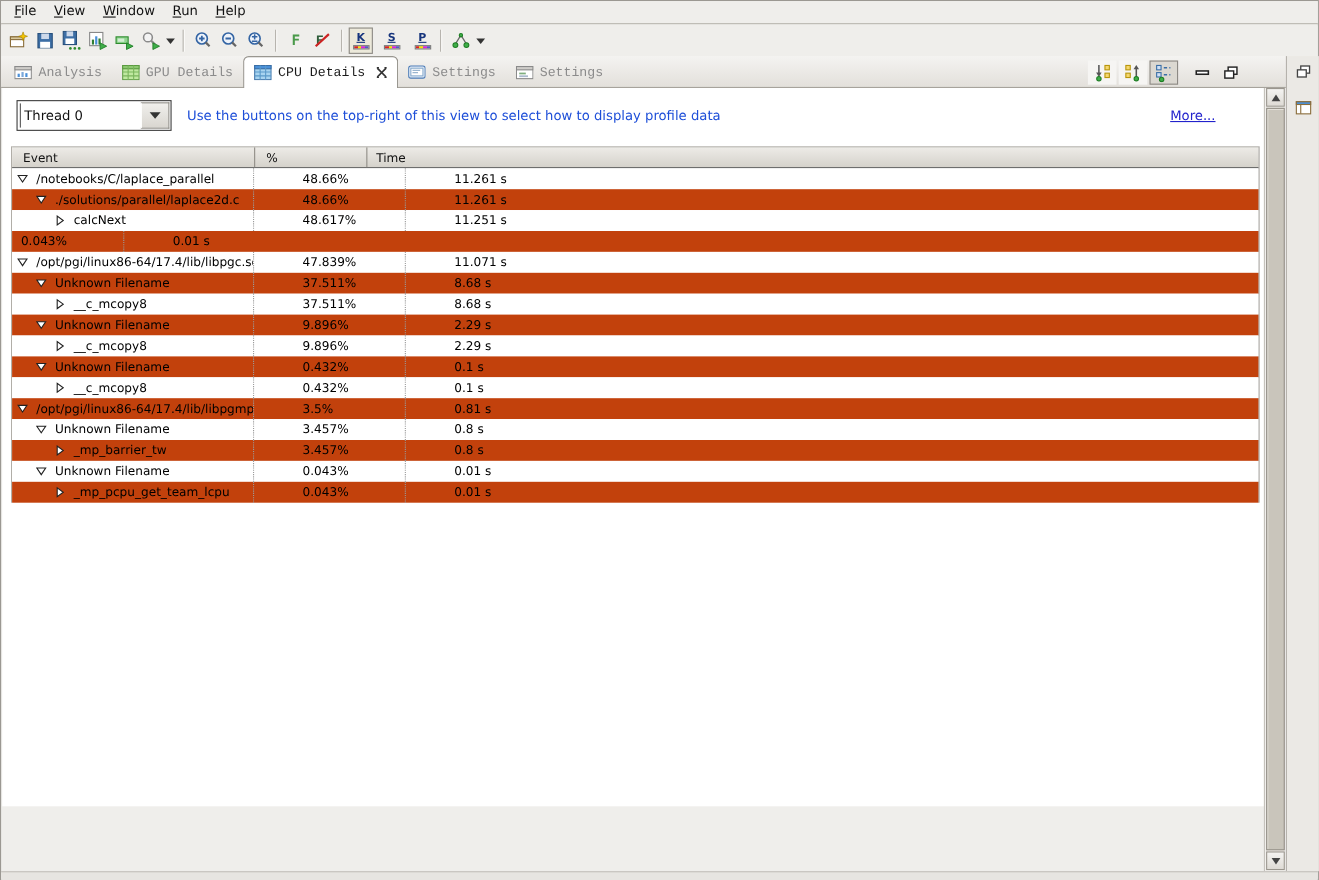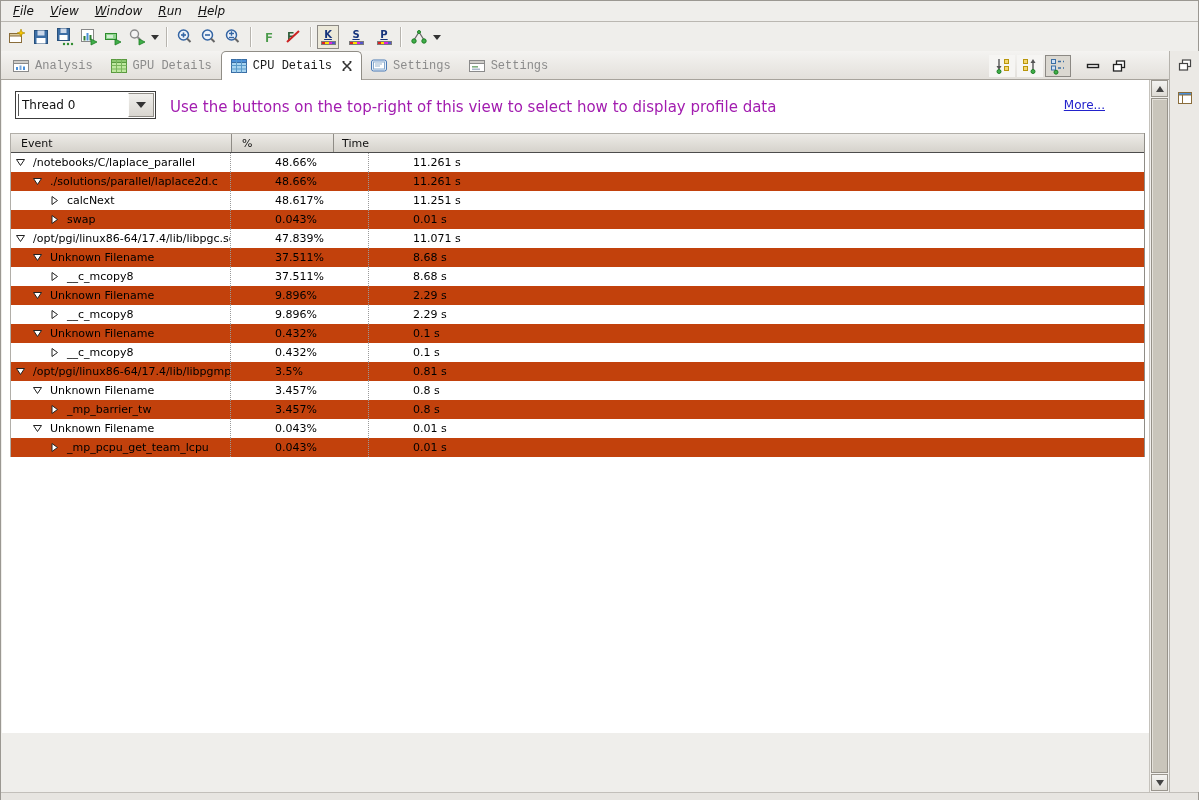--- a/index.html
+++ b/index.html
@@ -4,21 +4,21 @@
 <style>
   * { margin:0; padding:0; box-sizing:border-box; }
   html,body { width:1199px; height:800px; overflow:hidden; background:#efeeeb;
               font-family:"DejaVu Sans","Liberation Sans",sans-serif; }
   #root { position:relative; width:1199px; height:800px; background:#efeeeb;
           border:1px solid #9b9892; }
 
   
   #menubar { position:absolute; left:0; top:0; width:1197px; height:21px;
              background:#efeeeb; border-bottom:1px solid #bab7b1;
-             display:flex; align-items:center; padding-left:4px;font-style:italic; }
+             display:flex; align-items:flex-start; padding-left:4px; }
   .menu-item { font-size:12px; color:#111; padding:2px 8px; cursor:default; }
   .menu-item u { text-decoration:underline; }
 
   
   #toolbar { position:absolute; left:0; top:22px; width:1197px; height:28px;
              background:#efeeeb; display:flex; align-items:center; padding-left:4px; }
   .tbtn { width:24px; height:24px; display:flex; align-items:center; justify-content:center; }
   .tbtn-narrow { width:12px; height:24px; display:flex; align-items:center; justify-content:center; }
   .tsep { width:2px; height:20px; margin:0 5px; border-left:1px solid #b7b4ae; border-right:1px solid #fdfdfc; }
   .caret-down { width:0; height:0; border-left:4px solid transparent; border-right:4px solid transparent;
@@ -51,21 +51,21 @@
   #content { position:absolute; left:1px; top:79px; width:1147px; height:653px; background:#ffffff; }
 
   #combo { position:absolute; left:13px; top:11px; width:141px; height:28px;
            border:1px solid #3c3c3c; background:#fff; display:flex; }
   #combo-text { flex:1; display:flex; align-items:center; font-size:12px; color:#111;
                 padding-left:3px; border-left:1px solid #555; margin:2px 0 2px 2px; }
   #combo-btn { width:26px; border:1px solid #8f8c86; border-left-color:#fdfdfc; margin:1px;
                background:linear-gradient(#f0efec,#d9d6d0); display:flex; align-items:center; justify-content:center; }
   #combo-btn .caret-down { border-left-width:5px; border-right-width:5px; border-top-width:6px; }
 
-  #instruction { position:absolute; left:168px; top:18px; font-size:15px; color:#a21caf; }
+  #instruction { position:absolute; left:168px; top:18px; font-size:12px; color:#1d4ed8; }
   #more-link { position:absolute; right:44px; top:18px; font-size:12px; color:#2222cc;
                text-decoration:underline; cursor:pointer; }
 
   
   #table { position:absolute; left:8px; top:53px; width:1135px;
            border-left:1px solid #b1aea8; border-right:1px solid #8f8c86; }
   #thead { display:flex; height:20px; background:linear-gradient(#edebe7,#d5d2cb);
            border-top:1px solid #b1aea8; border-bottom:1px solid #4c4c4c; }
   .hcell { font-size:11px; color:#111; display:flex; align-items:center; padding-left:10px; }
   .hcell + .hcell { border-left:1px solid #8f8c86; }
@@ -394,28 +394,20 @@
                   <polygon points="3,1.5 3,9.5 8.5,5.5" fill="#fff" stroke="#222" stroke-width="1"></polygon>
                 </svg>
               </span>
       <span class="ev-label">calcNext</span>
     </div>
     <div class="cell pct">48.617%</div>
     <div class="cell time">11.251 s</div>
   </div>
 
   <div class="t-row alt">
-    <div class="cell event" style="padding-left: 38px;">
-      <span class="twisty">
-                <svg width="11" height="11" viewBox="0 0 11 11">
-                  <polygon points="3,1.5 3,9.5 8.5,5.5" fill="#fff" stroke="#222" stroke-width="1"></polygon>
-                </svg>
-              </span>
-      <span class="ev-label">swap</span>
-    </div>
     <div class="cell pct">0.043%</div>
     <div class="cell time">0.01 s</div>
   </div>
 
   <div class="t-row">
     <div class="cell event" style="padding-left: 4px;">
       <span class="twisty">
                 <svg width="11" height="11" viewBox="0 0 11 11">
                   <polygon points="1.5,2.5 9.5,2.5 5.5,8.5" fill="#fff" stroke="#222" stroke-width="1"></polygon>
                 </svg>

